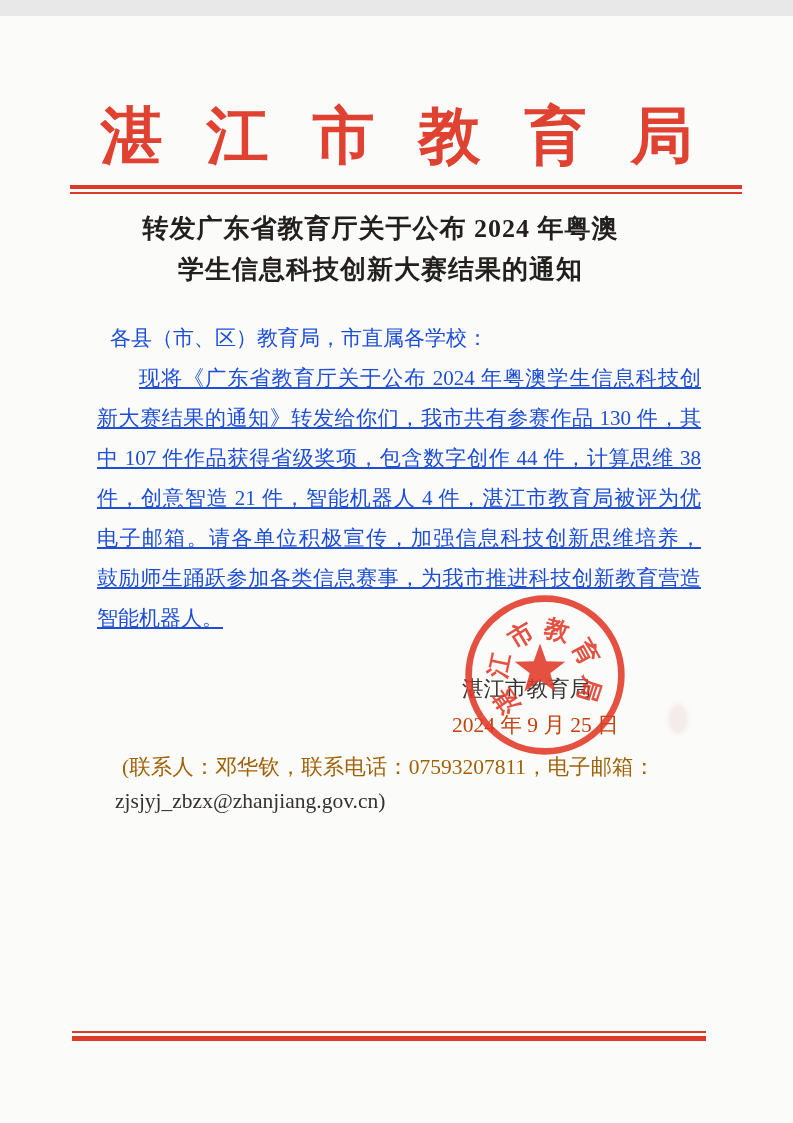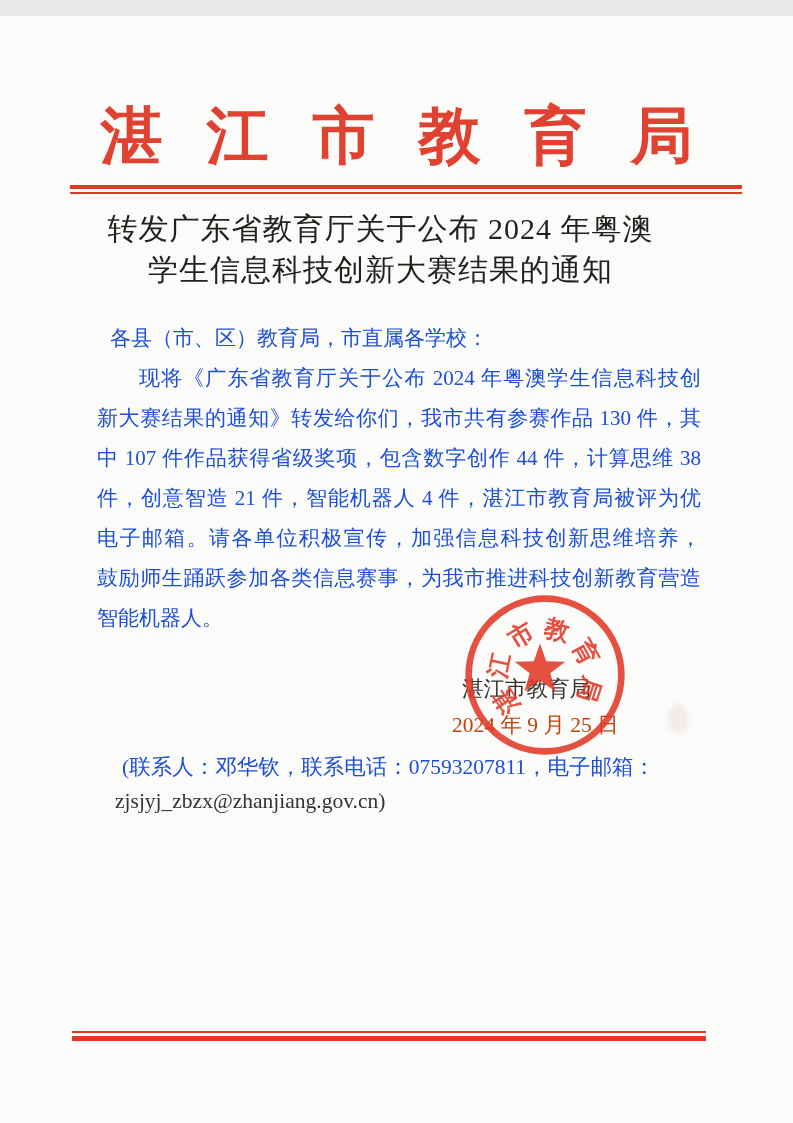--- a/index.html
+++ b/index.html
@@ -24,41 +24,41 @@
   }
   .rule{position:absolute;background:#dd3a2a;}
   .rule-top-thick{top:169px;left:70px;width:672px;height:4px;}
   .rule-top-thin {top:176px;left:70px;width:672px;height:2px;}
   .rule-bottom-thin {top:1015px;left:72px;width:634px;height:2px;}
   .rule-bottom-thick{top:1020px;left:72px;width:634px;height:5px;}
   
   .doc-title{
     position:absolute;top:192px;left:0;width:761px;
     text-align:center;
-    font-size:30px;line-height:41px;font-weight:normal;
+    font-size:26px;line-height:41px;font-weight:bold;
     color:#221f1d;
     letter-spacing:1px;
   }
   
   .body-block{
     position:absolute;top:302px;left:97px;width:604px;
     font-size:21px;line-height:40px;
     color:#1d4ed8;
   }
   .salutation{margin-left:13px;}
-  .line{text-align:justify;text-align-last:justify;}
+  .line{text-align:justify;text-align-last:justify;text-decoration:underline;}
   .line.indent{text-indent:2em;}
   .line.last{text-align:left;text-align-last:left;}
   
   .issuer{position:absolute;top:658px;left:462px;font-size:21.5px;color:#353230;white-space:nowrap;}
   .issue-date{position:absolute;top:694px;left:452px;font-size:21.5px;color:#c2410c;white-space:nowrap;}
   
   .seal{position:absolute;top:576px;left:459px;width:172px;height:166px;opacity:.88;pointer-events:none;}
   
-  .contact1{position:absolute;top:736px;left:122px;width:580px;font-size:21.5px;color:#1d4ed8;white-space:nowrap;}
+  .contact1{position:absolute;top:736px;left:122px;width:580px;font-size:21.5px;color:#a16207;white-space:nowrap;}
   .contact2{position:absolute;top:773px;left:115px;font-size:21.5px;color:#353230;white-space:nowrap;}
   
   .smudge{position:absolute;top:688px;left:668px;width:20px;height:30px;
     background:rgba(205,140,140,.14);border-radius:50%;filter:blur(2px);}
 </style>
 </head>
 <body>
 
 <div class="page">
 

